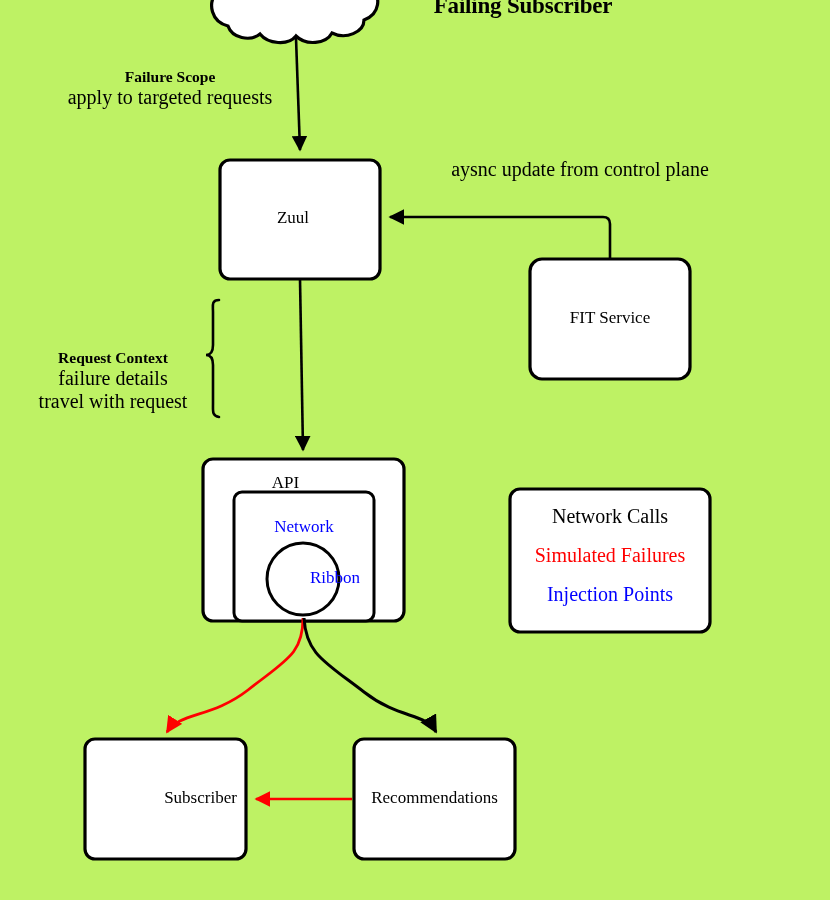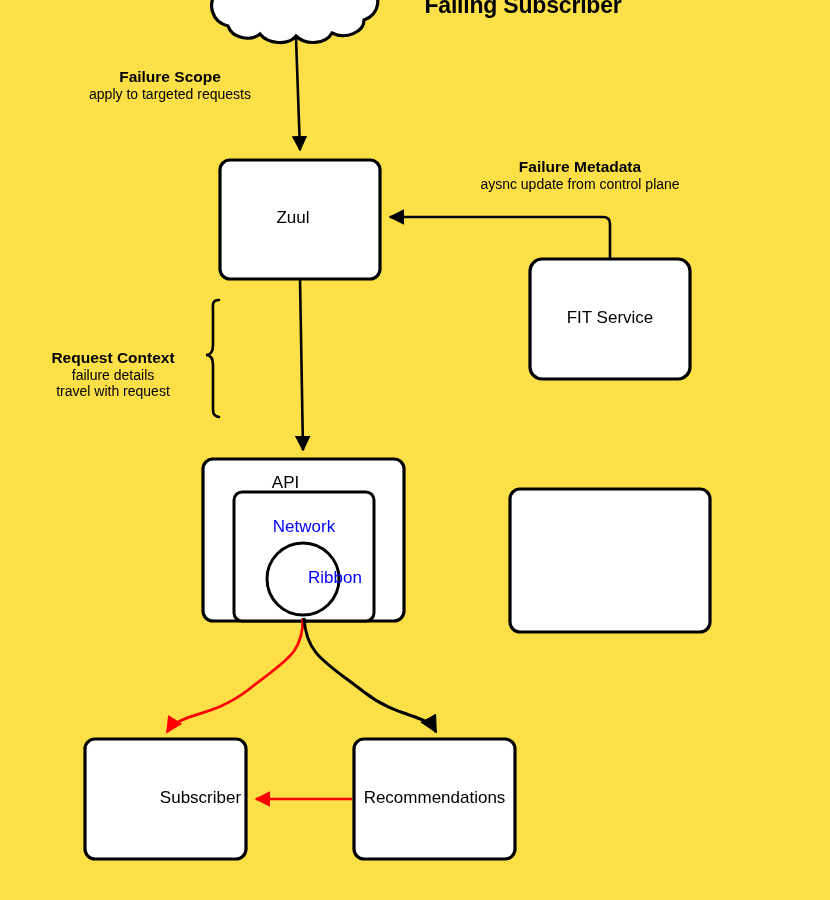--- a/index.html
+++ b/index.html
@@ -8,22 +8,23 @@
     background: #ffffff;
   }
   body {
     font-family: "Liberation Sans", sans-serif;
     -webkit-font-smoothing: antialiased;
   }
   #canvas {
     position: relative;
     width: 830px;
     height: 900px;
-    background: #fde047;
+    background: #bef264;
     overflow: hidden;
+    font-family: Liberation Serif, serif;
   }
   #vector-layer {
     position: absolute;
     left: 0;
     top: 0;
     width: 830px;
     height: 900px;
   }
   .lbl {
     position: absolute;
@@ -41,21 +42,21 @@
   .title {
     font-size: 23px;
     font-weight: bold;
     letter-spacing: -0.2px;
   }
   .ann-title {
     font-size: 15.5px;
     font-weight: bold;
   }
   .ann-sub {
-    font-size: 14px;
+    font-size: 20px;
     font-weight: normal;
   }
   .node-txt {
     font-size: 17px;
   }
   .legend-txt {
     font-size: 20px;
     text-align: center;
     white-space: nowrap;
   }
@@ -128,21 +129,20 @@
   </svg>
 
   <div class="lbl title" style="left:0; top:-8px; width:830px; text-align:center; transform:translateX(108px);">Failing Subscriber</div>
 
   <div style="position:absolute; left:35px; top:68px; width:270px; text-align:center;">
     <div class="ann-title">Failure Scope</div>
     <div class="ann-sub">apply to targeted requests</div>
   </div>
 
   <div style="position:absolute; left:435px; top:158px; width:290px; text-align:center;">
-    <div class="ann-title">Failure Metadata</div>
     <div class="ann-sub">aysnc update from control plane</div>
   </div>
 
   <div style="position:absolute; left:28px; top:325px; width:170px; text-align:center;margin-top:24px;">
     <div class="ann-title">Request Context</div>
     <div class="ann-sub">failure details</div>
     <div class="ann-sub">travel with request</div>
   </div>
 
   <div class="node-label node-txt" style="left:220px; top:208px; width:146px;">Zuul</div>
@@ -152,14 +152,19 @@
   <div class="node-label node-txt" style="left:203px; top:473px; width:165px;">API</div>
 
   <div class="node-label node-txt blue" style="left:234px; top:517px; width:140px;">Network</div>
 
   <div class="node-label node-txt blue" style="left:267px; top:568px; width:72px;margin-left:32px;">Ribbon</div>
 
   <div class="node-label node-txt" style="left:85px; top:788px; width:161px;padding-left:35px;">Subscriber</div>
 
   <div class="node-label node-txt" style="left:349px; top:788px; width:171px;">Recommendations</div>
 
+  <div style="position:absolute; left:510px; top:505px; width:200px;">
+    <div class="legend-txt blk">Network Calls</div>
+    <div class="legend-txt red" style="margin-top:16px;">Simulated Failures</div>
+    <div class="legend-txt blue" style="margin-top:16px;">Injection Points</div>
+  </div>
 
 </div>
 
 </body></html>

